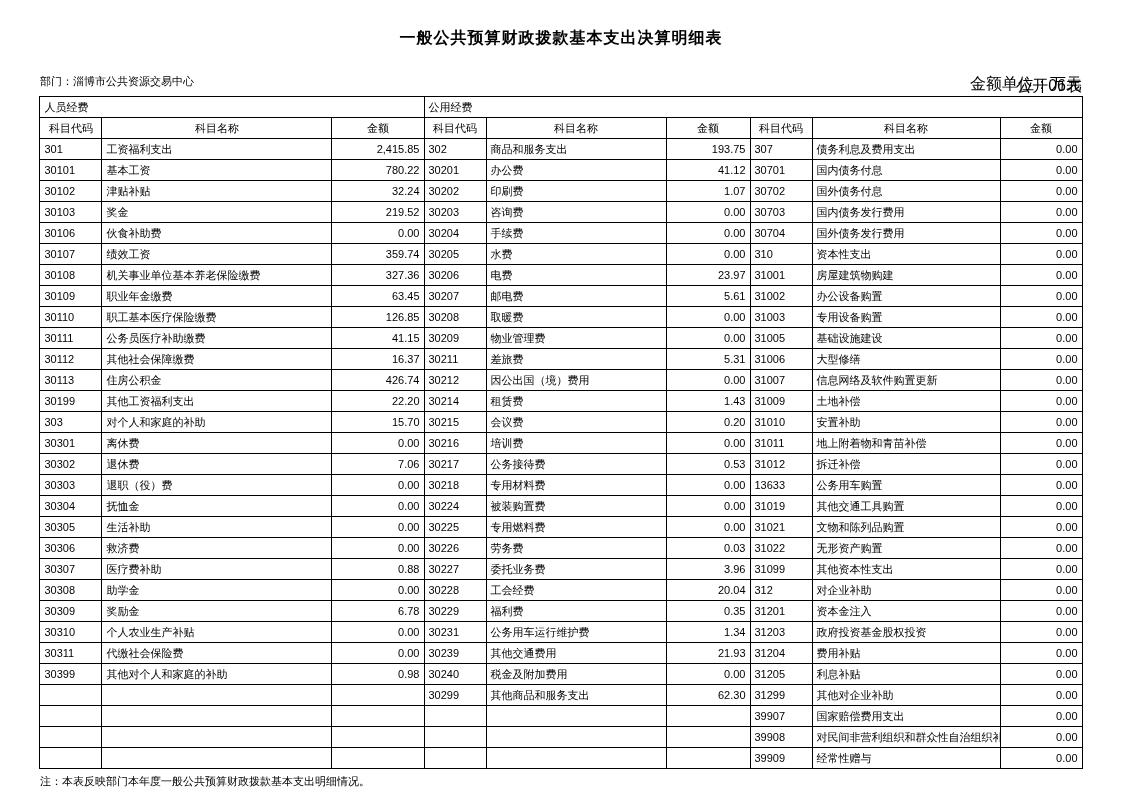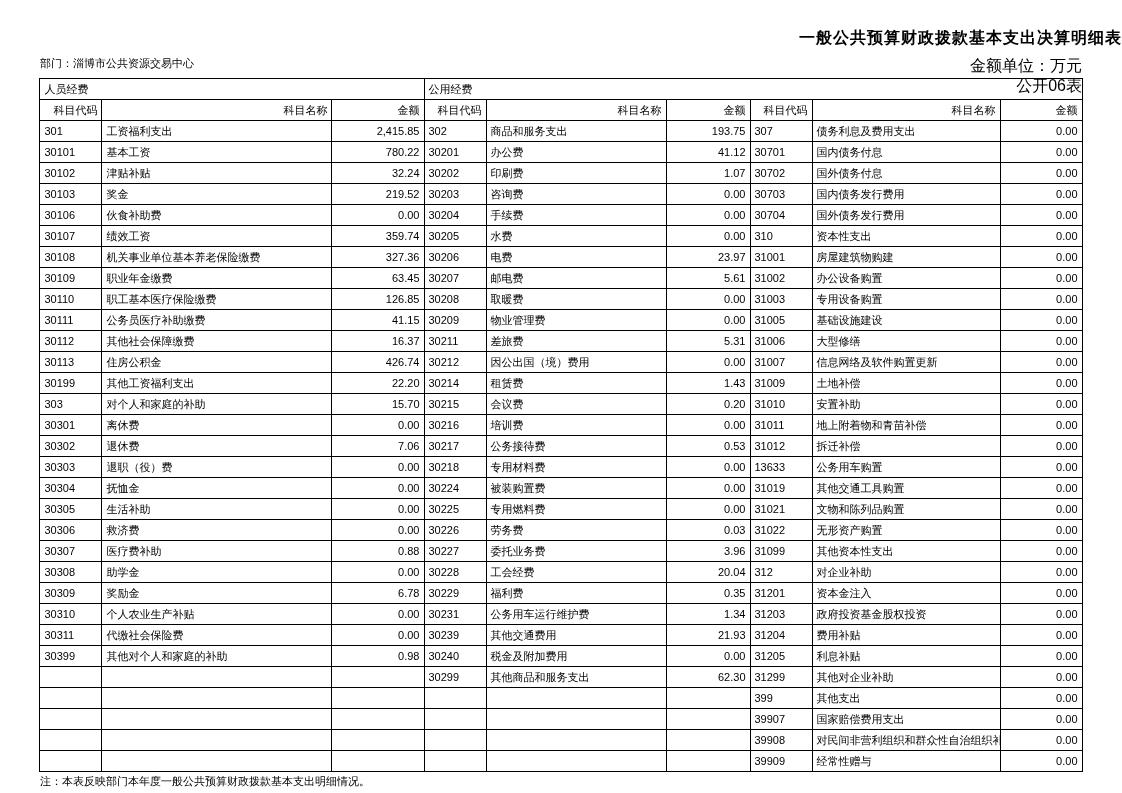--- a/index.html
+++ b/index.html
@@ -16,35 +16,35 @@
     overflow: hidden;
   }
   .page {
     position: relative;
     width: 1122px;
     height: 793px;
     box-sizing: border-box;
     padding: 0;
   }
   .doc-title {
-    text-align: right;
+    text-align: center;
     font-size: 16px;
     font-weight: bold;
     letter-spacing: 1px;
     margin-top: 28px;
   }
   .public-code {
     position: absolute;
     right: 40px;
     top: 48px;
     font-size: 16px;
   }
   .meta-row {
     position: relative;
-    margin-top: 7px;
+    margin-top: 25px;
     height: 16px;
     padding-left: 16px;
   }
   .dept {
     position: absolute;
     left: 40px;
     top: 0;
     font-size: 11px;
     white-space: nowrap;
   }
@@ -70,21 +70,21 @@
     font-size: 11px;
     line-height: 18px;
     overflow: hidden;
     white-space: nowrap;
   }
   .grp-head {
     text-align: left;
     height: 22px;
   }
   .col-head {
-    text-align: right;
+    text-align: center;
     height: 28px;
   }
   .c-code { text-align: left; }
   .c-name { text-align: left; padding-left: 10px; }
   .c-amt  { text-align: right; padding-right: 6px; }
   .name-indent { padding-left: 22px; }
   .footnote {
     position: absolute;
     left: 40px;
     bottom: 32px;
@@ -431,31 +431,20 @@
           <td class="c-name name-indent">其他对企业补助</td>
           <td class="c-amt">0.00</td>
         </tr>
         <tr>
           <td class="c-code"></td>
           <td class="c-name name-indent"></td>
           <td class="c-amt"></td>
           <td class="c-code"></td>
           <td class="c-name name-indent"></td>
           <td class="c-amt"></td>
-          <td class="c-code">399</td>
-          <td class="c-name">其他支出</td>
-          <td class="c-amt">0.00</td>
-        </tr>
-        <tr>
-          <td class="c-code"></td>
-          <td class="c-name name-indent"></td>
-          <td class="c-amt"></td>
-          <td class="c-code"></td>
-          <td class="c-name name-indent"></td>
-          <td class="c-amt"></td>
           <td class="c-code">39907</td>
           <td class="c-name name-indent">国家赔偿费用支出</td>
           <td class="c-amt">0.00</td>
         </tr>
         <tr>
           <td class="c-code"></td>
           <td class="c-name name-indent"></td>
           <td class="c-amt"></td>
           <td class="c-code"></td>
           <td class="c-name name-indent"></td>

